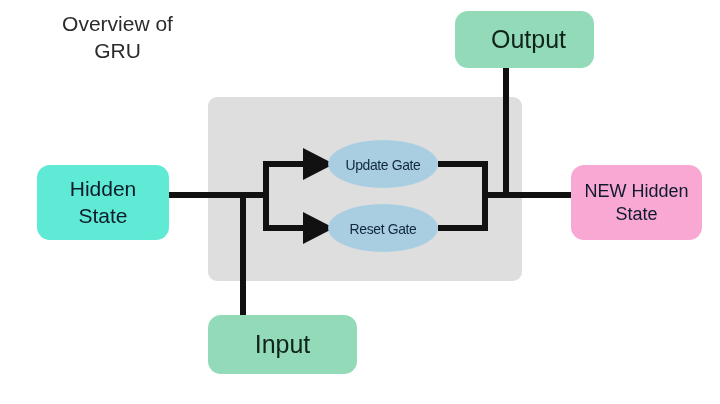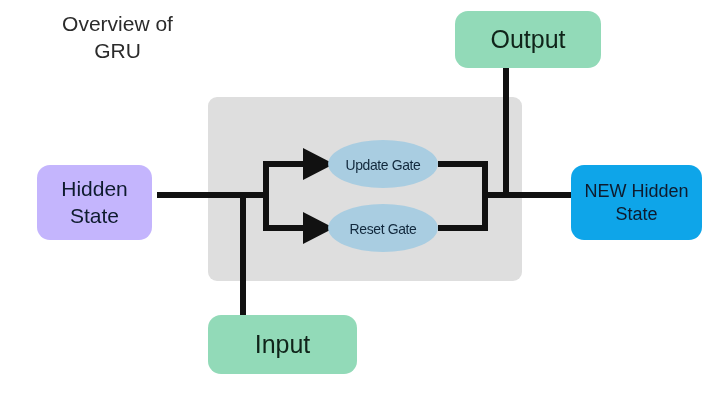--- a/index.html
+++ b/index.html
@@ -49,41 +49,42 @@
     justify-content: center;
     text-align: center;
     border-radius: 13px;
     color: #0e1b2e;
     line-height: 1.25;
     white-space: pre-line;
   }
   .node-hidden {
     left: 37px;
     top: 165px;
-    width: 115px;
+    width: 132px;
     height: 75px;
-    background: #c4b5fd;
+    background: #5eead4;
     font-size: 21px;
   }
   .node-newhidden {
     left: 571px;
     top: 165px;
     width: 131px;
     height: 75px;
-    background: #0ea5e9;
+    background: #f9a8d4;
     font-size: 18px;
   }
   .node-output {
     left: 455px;
     top: 11px;
-    width: 146px;
+    width: 131px;
     height: 57px;
     background: #92dab8;
     font-size: 25px;
     color: #10241a;
+    padding-left: 8px;
   }
   .node-input {
     left: 208px;
     top: 315px;
     width: 149px;
     height: 59px;
     background: #92dab8;
     font-size: 25px;
     color: #10241a;
     align-items: center;

